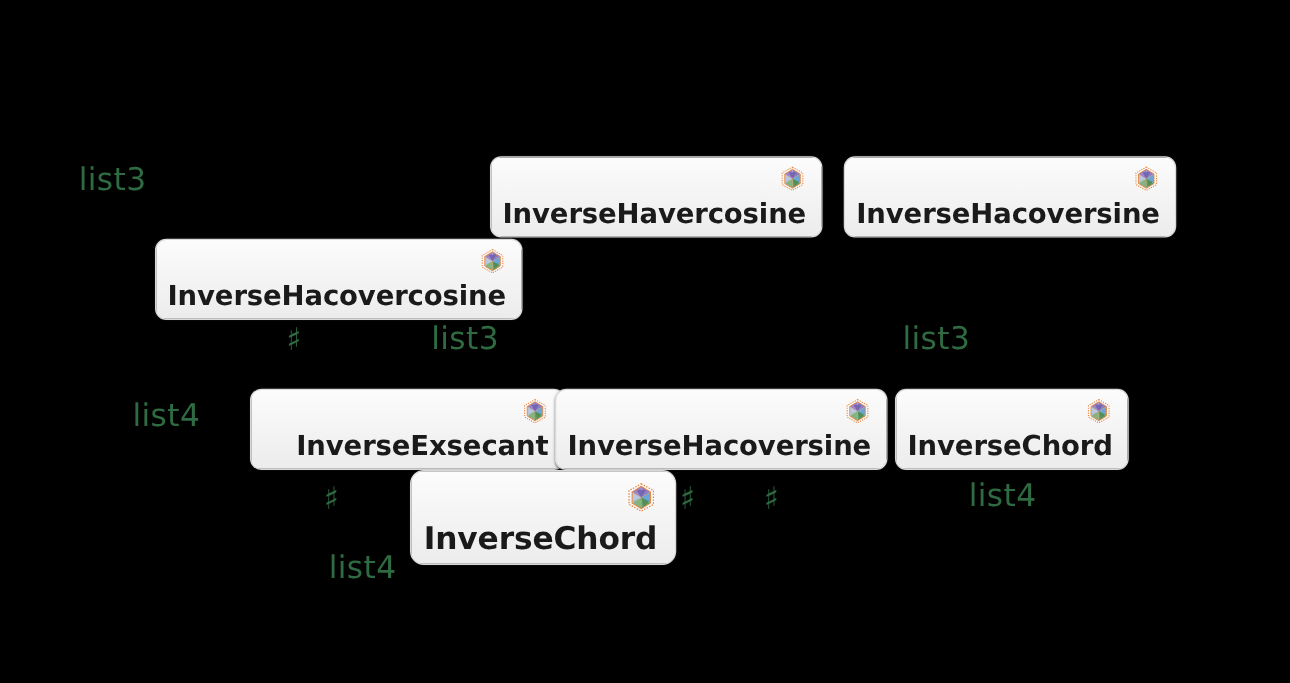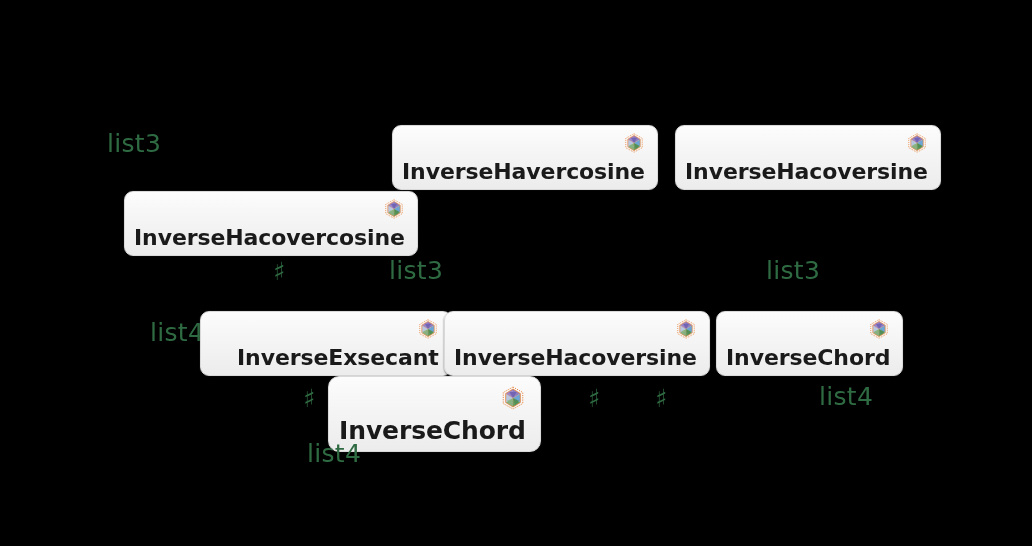--- a/index.html
+++ b/index.html
@@ -20,21 +20,20 @@
 
   
   .token {
     position: absolute;
     color: #2f6b42;
     font-family: "DejaVu Sans", sans-serif;
     font-weight: 400;
     white-space: nowrap;
     line-height: 1;
     letter-spacing: 0.3px;
-    margin-left: 44px;
   }
   .token.var   { font-size: 25px; }
   .token.sharp { font-size: 25px; font-style: italic; font-weight: 600; }
 
   
   .pill {
     position: absolute;
     display: inline-flex;
     align-items: flex-end;
     gap: 7px;

